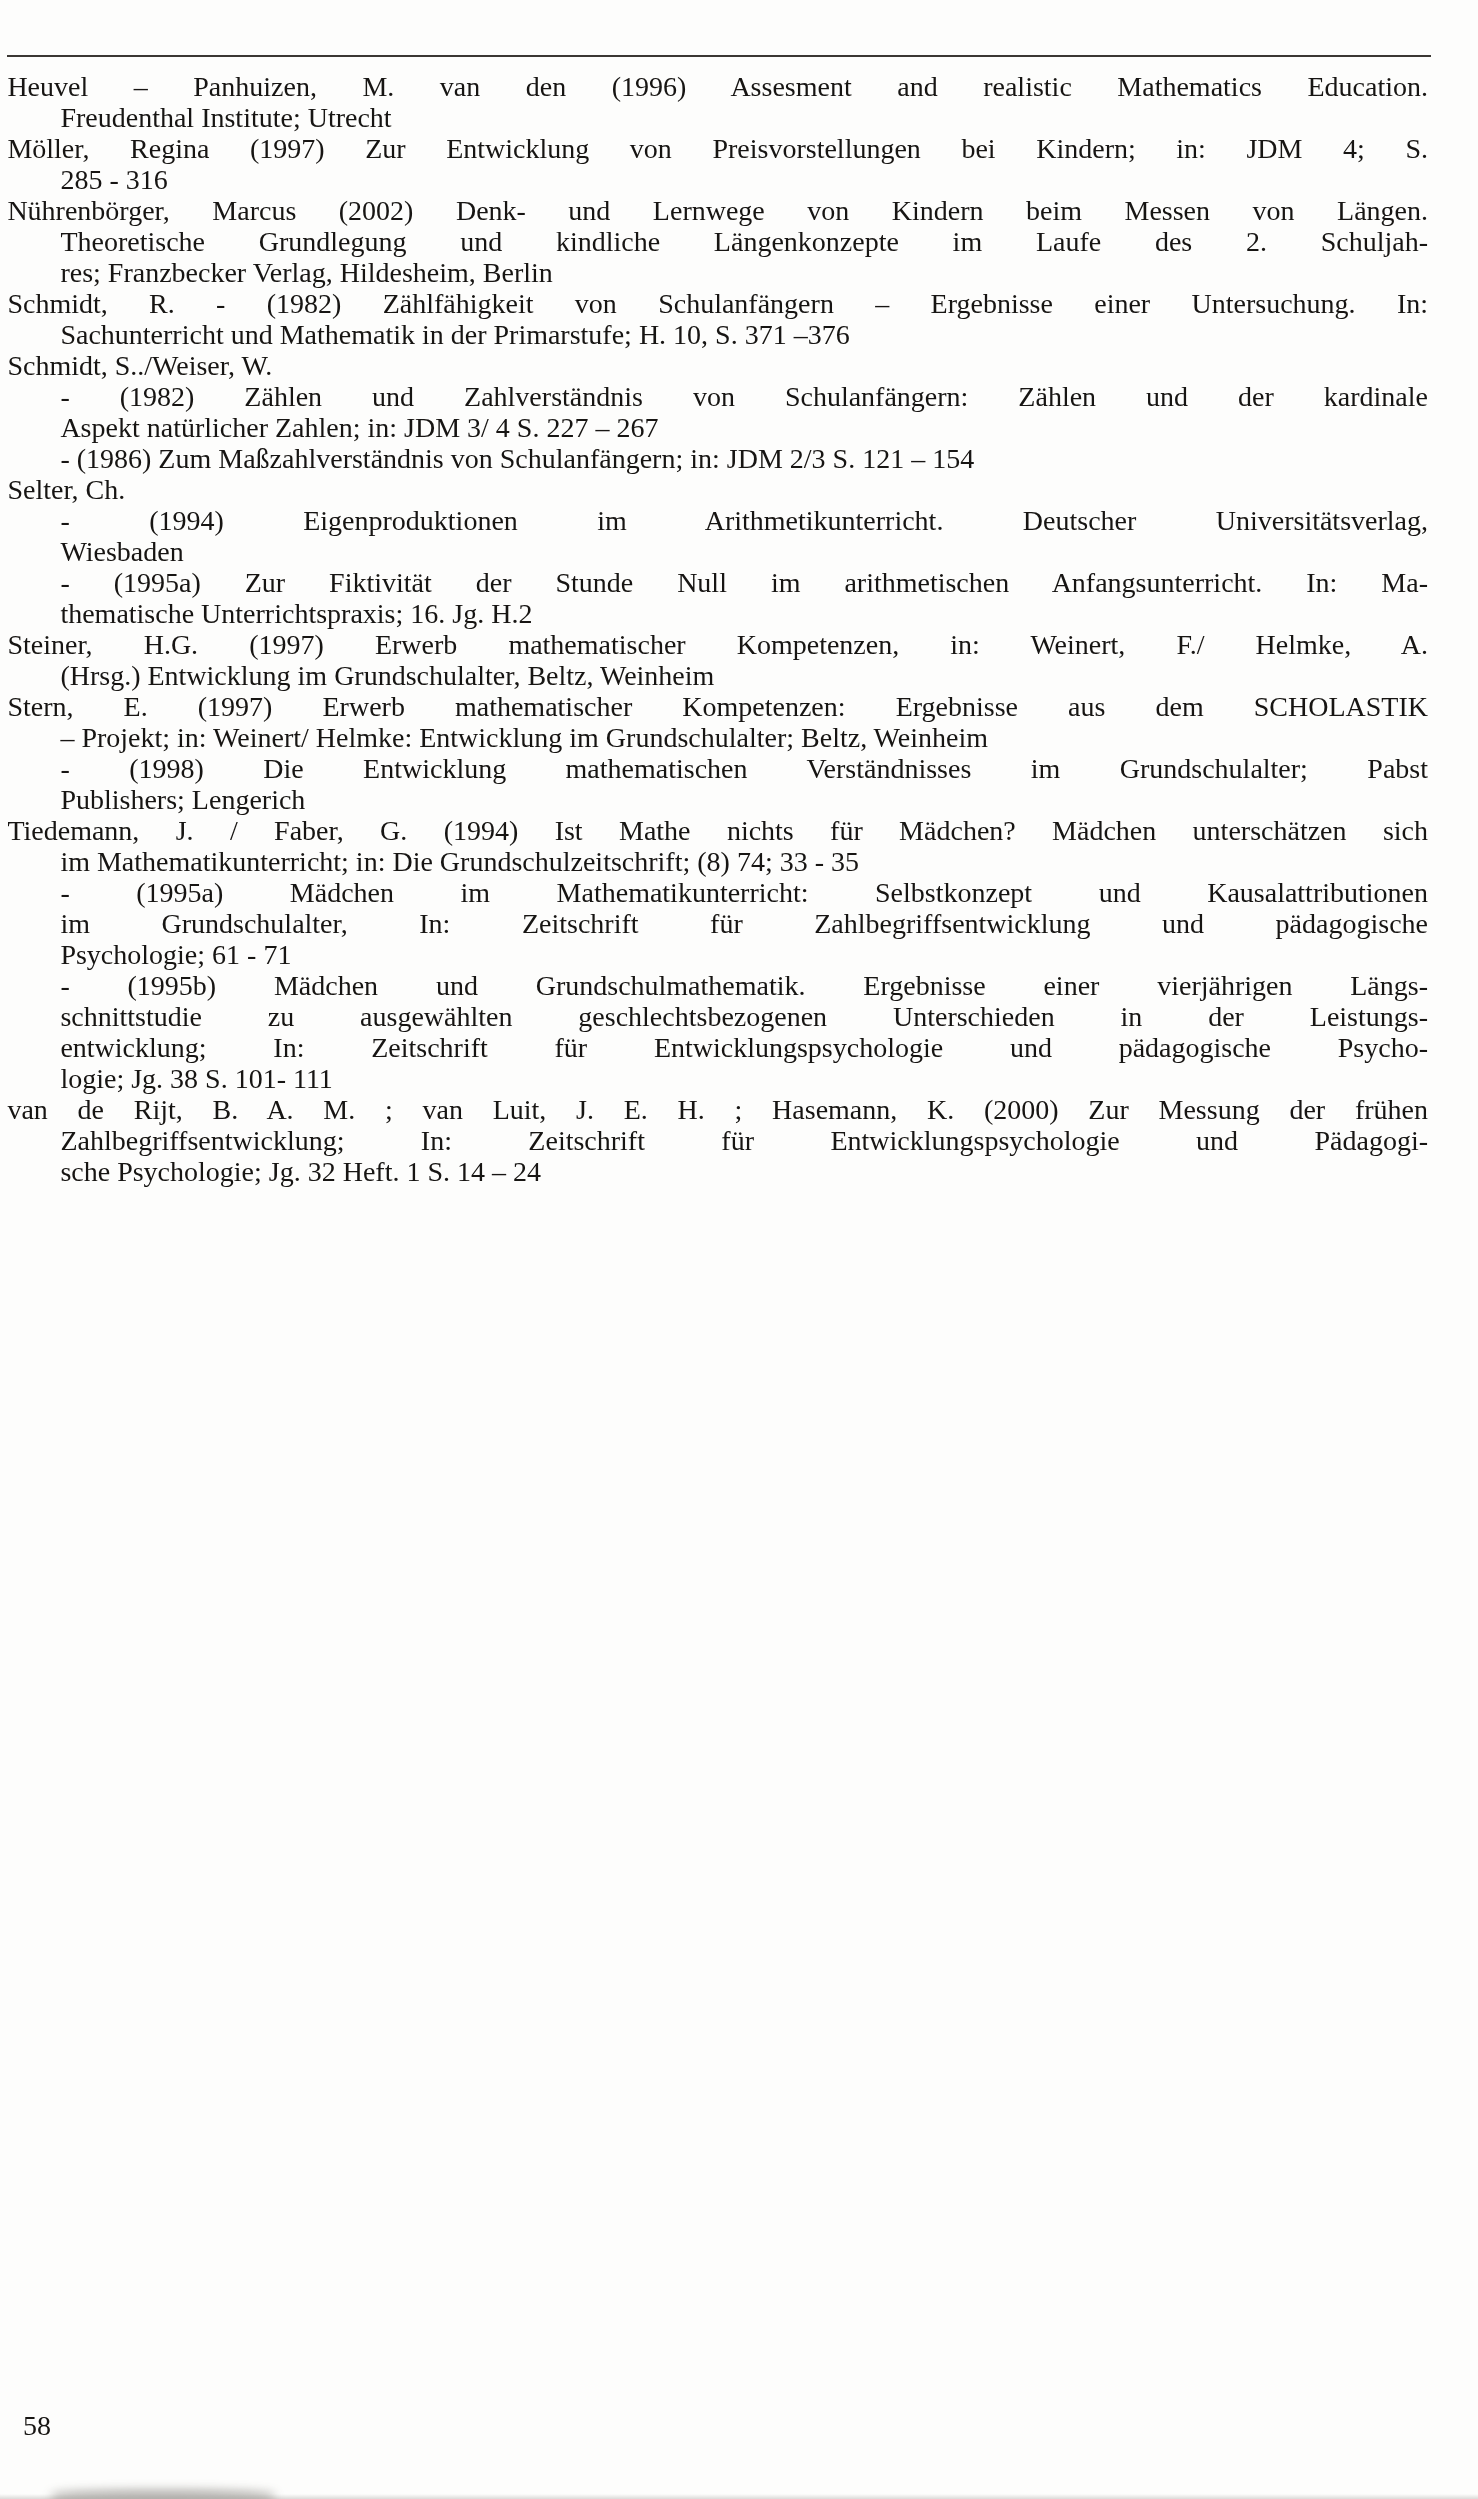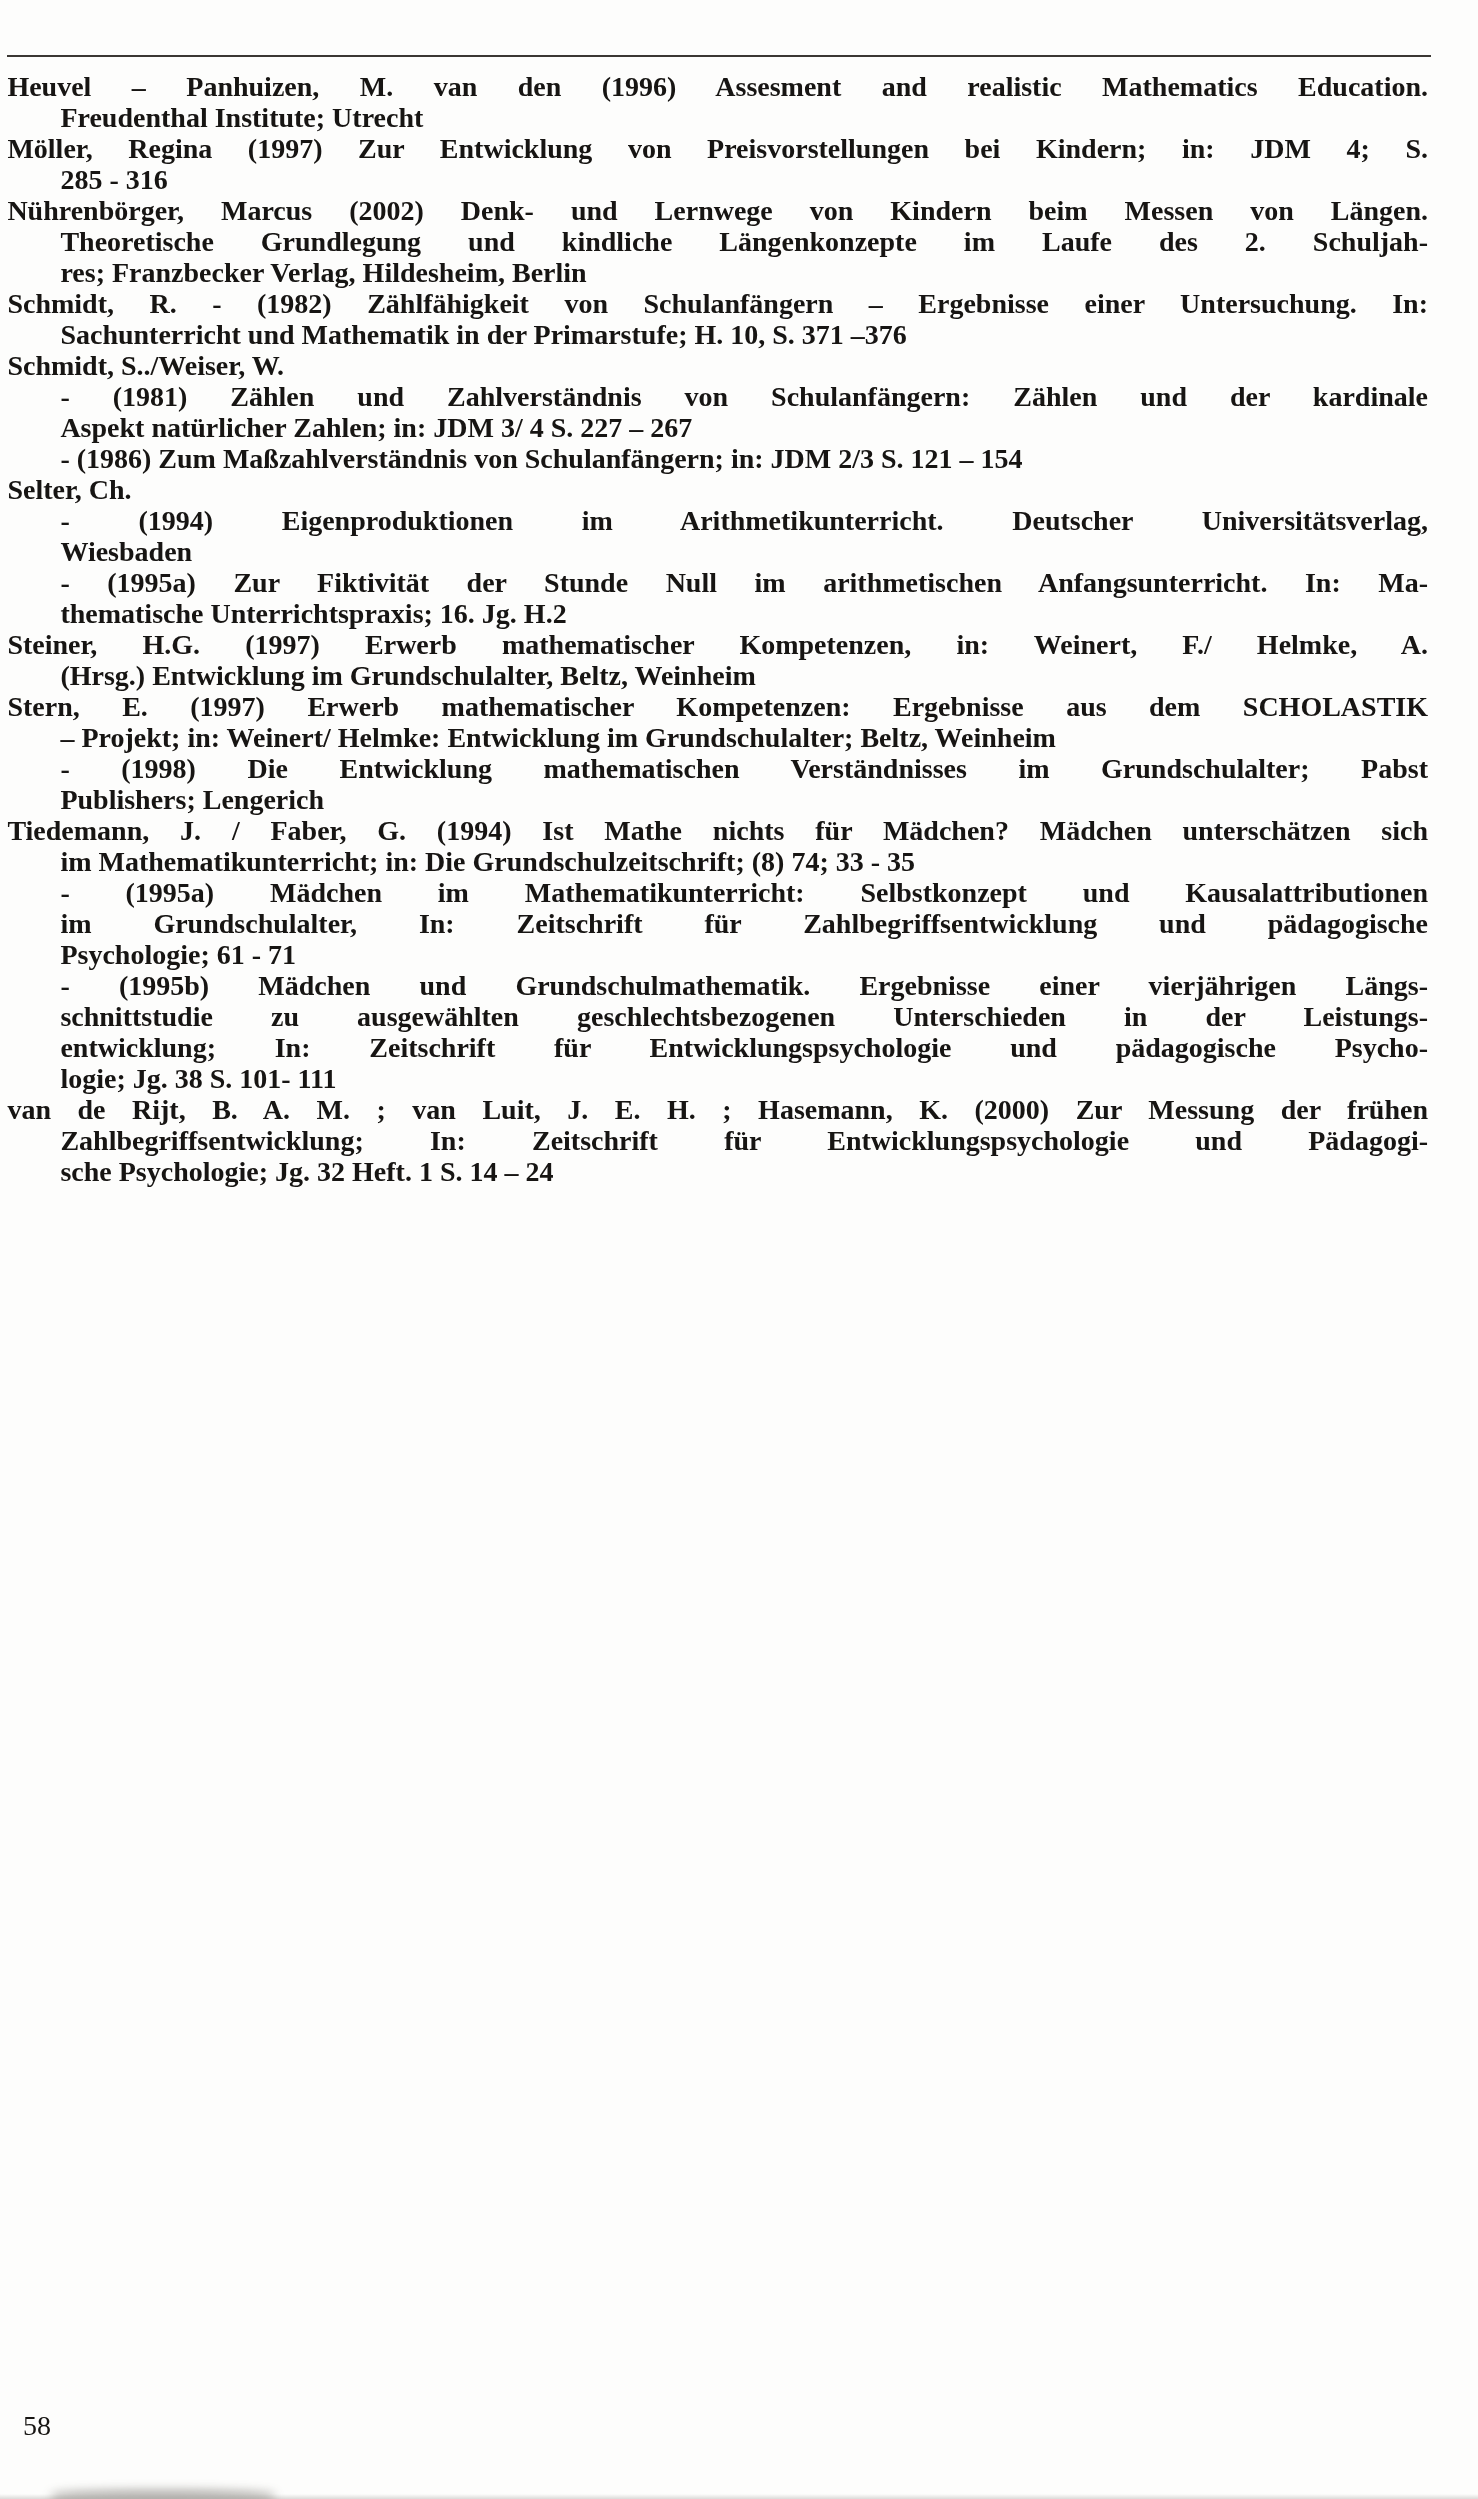--- a/index.html
+++ b/index.html
@@ -35,21 +35,20 @@
     top: 71px;
   }
   .paragraph {
     margin: 0;
   }
   .line {
     line-height: 31px;
     min-height: 31px;
     text-align: left;
     white-space: normal;
-    font-weight: bold;
   }
   .line.indented {
     margin-left: 53px;
   }
   .line.stretch {
     text-align: justify;
     text-align-last: justify;
   }
   .page-number {
     position: absolute;
@@ -99,21 +98,21 @@
         <div class="line indented">res; Franzbecker Verlag, Hildesheim, Berlin</div>
       </div>
       <div class="paragraph">
         <div class="line stretch">Schmidt, R. - (1982) Zählfähigkeit von Schulanfängern – Ergebnisse einer Untersuchung. In:</div>
         <div class="line indented">Sachunterricht und Mathematik in der Primarstufe; H. 10, S. 371 –376</div>
       </div>
       <div class="paragraph">
         <div class="line">Schmidt, S../Weiser, W.</div>
       </div>
       <div class="paragraph">
-        <div class="line stretch indented">- (1981) Zählen und Zahlverständnis von Schulanfängern: Zählen und der kardinale</div>
+        <div class="line stretch indented">- (1982) Zählen und Zahlverständnis von Schulanfängern: Zählen und der kardinale</div>
         <div class="line indented">Aspekt natürlicher Zahlen; in: JDM 3/ 4 S. 227 – 267</div>
       </div>
       <div class="paragraph">
         <div class="line indented">- (1986) Zum Maßzahlverständnis von Schulanfängern; in: JDM 2/3 S. 121 – 154</div>
       </div>
       <div class="paragraph">
         <div class="line">Selter, Ch.</div>
       </div>
       <div class="paragraph">
         <div class="line stretch indented">- (1994) Eigenproduktionen im Arithmetikunterricht. Deutscher Universitätsverlag,</div>

